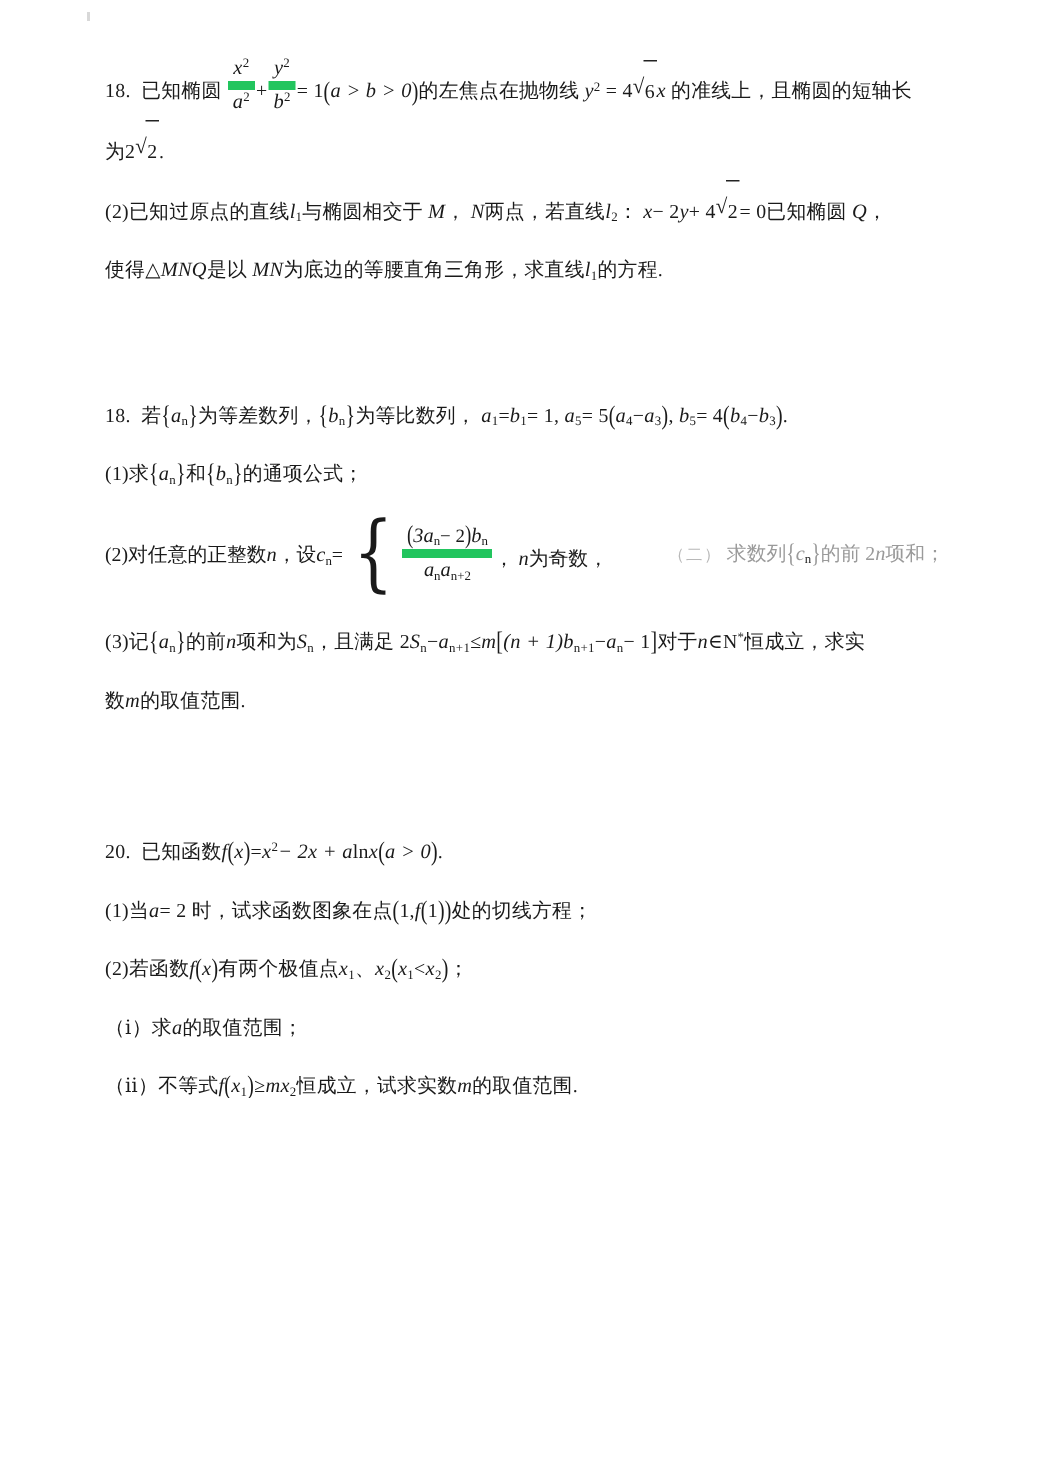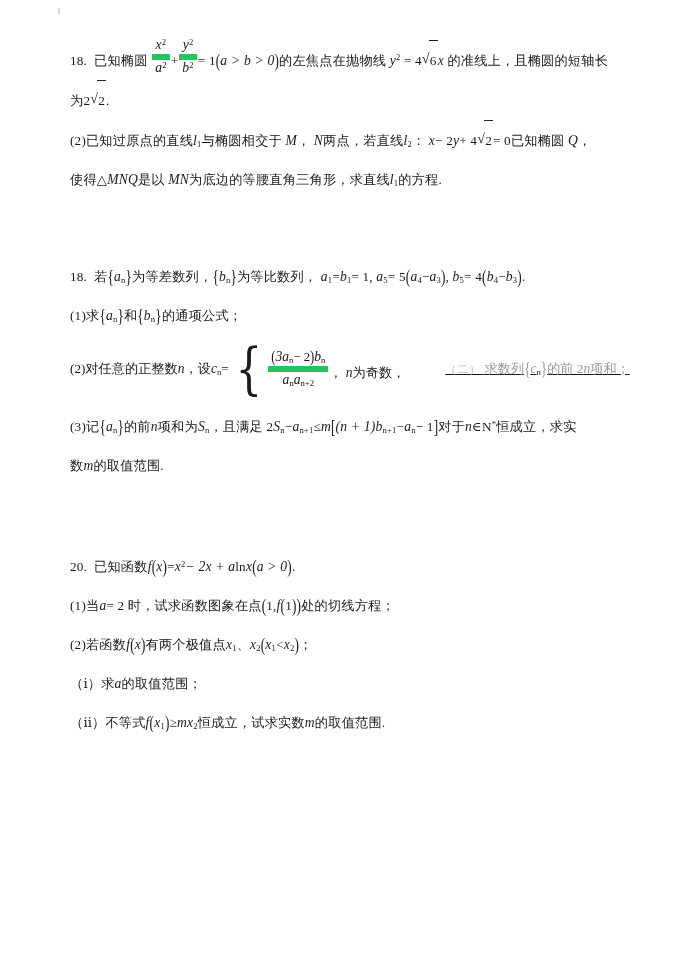--- a/index.html
+++ b/index.html
@@ -126,21 +126,20 @@
   }
   .case {
     display: block;
     line-height: 30px;
     white-space: nowrap;
   }
   .piece-tail {
     flex: 0 0 auto;
     margin-left: 40px;
     position: relative;
-    text-decoration: underline;
   }
   .ghost {
     color: #b8b8b8;
     font-size: 11px;
     font-style: normal;
     letter-spacing: 1px;
   }
   .faint { color: #9a9a9a; }
 
   .stray-mark {

